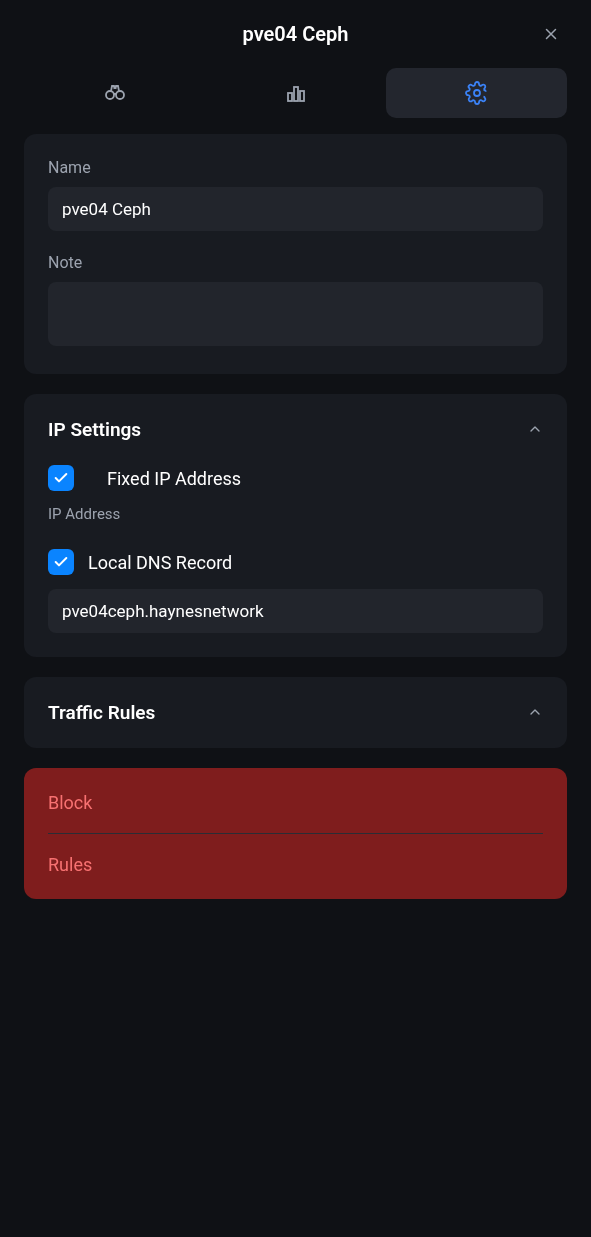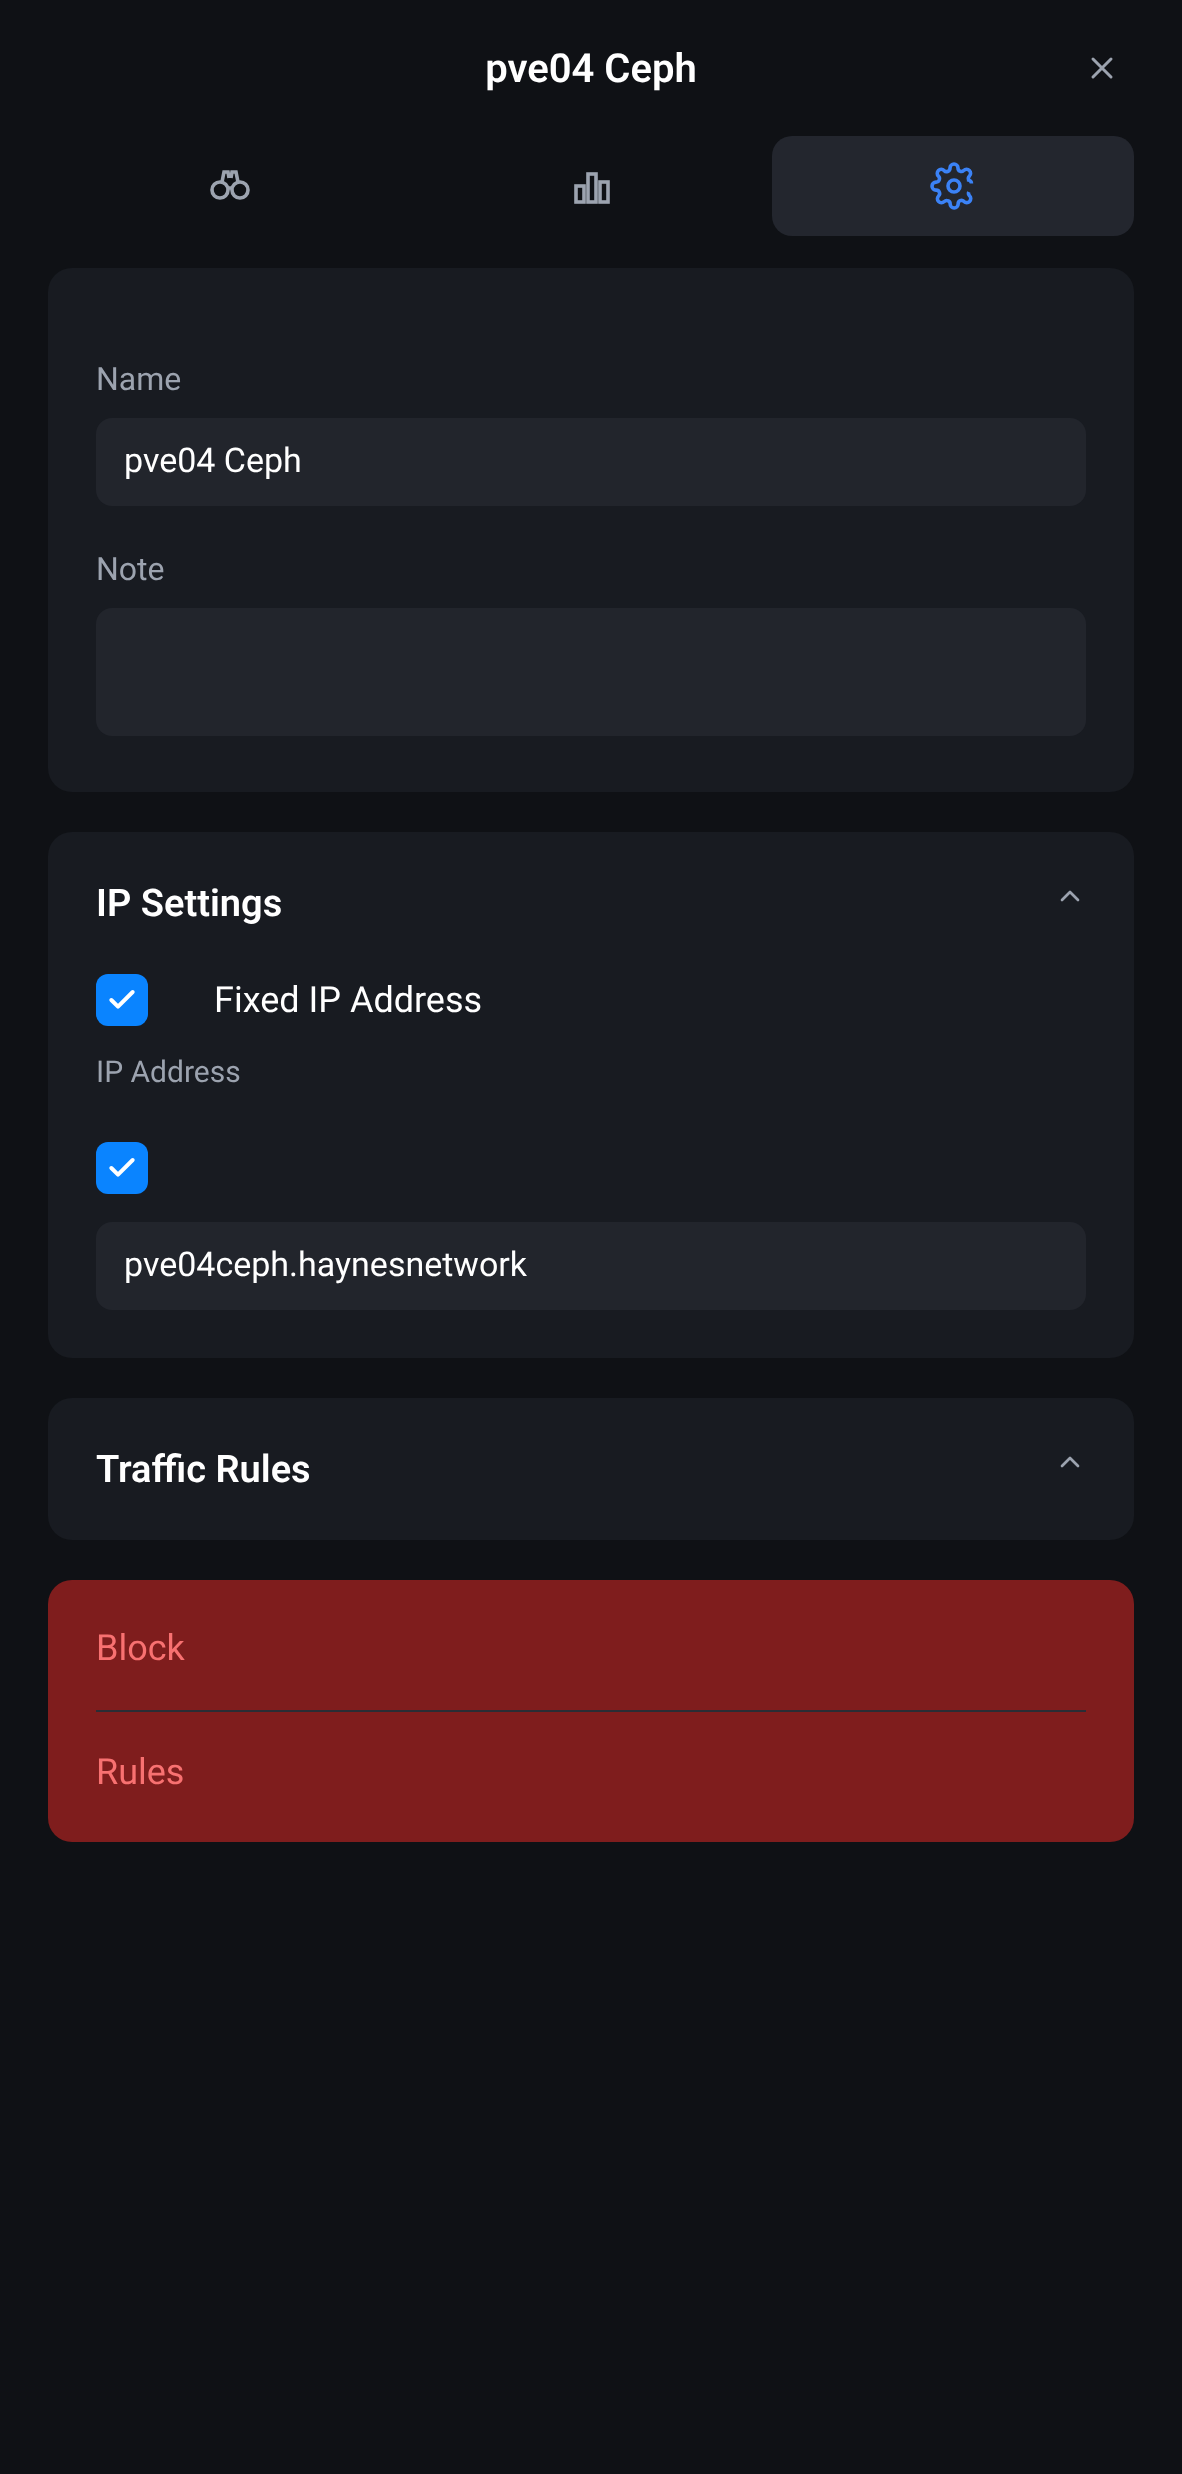--- a/index.html
+++ b/index.html
@@ -92,26 +92,26 @@
     border: none;
     border-radius: 8px;
     color: #fff;
     font-size: 17px;
     padding: 12px 14px;
     outline: none;
     min-height: 54px;
     resize: none;
     font-family: inherit;
   }
-  .field-group { margin-bottom: 22px; margin-top: 22px; }
+  .field-group { margin-bottom: 22px; }
   .field-group:last-child { margin-bottom: 0; }
 
   .section-header {
     display: flex;
-    align-items: flex-start;
+    align-items: flex-end;
     justify-content: space-between;
     cursor: pointer;
   }
   .section-title {
     font-size: 19px;
     font-weight: 600;
     color: #fff;
   }
   .chevron { color: #9ca3af; }
   .chevron svg { width: 16px; height: 16px; }
@@ -267,20 +267,21 @@
     </div>
 
     <div class="sub-label">IP Address</div>
 
     <div class="checkbox-row">
       <div class="checkbox">
         <svg viewBox="0 0 24 24" fill="none" stroke="currentColor" stroke-width="3" stroke-linecap="round" stroke-linejoin="round">
             <polyline points="20 6 9 17 4 12"></polyline>
           </svg>
       </div>
+      <div class="checkbox-label">Local DNS Record</div>
     </div>
 
     <input class="text-input" value="pve04ceph.haynesnetwork" style="">
   </div>
 
   <div class="card">
     <div class="section-header">
       <div class="section-title">Traffic Rules</div>
       <div class="chevron">
         <svg viewBox="0 0 24 24" fill="none" stroke="currentColor" stroke-width="2" stroke-linecap="round" stroke-linejoin="round">

